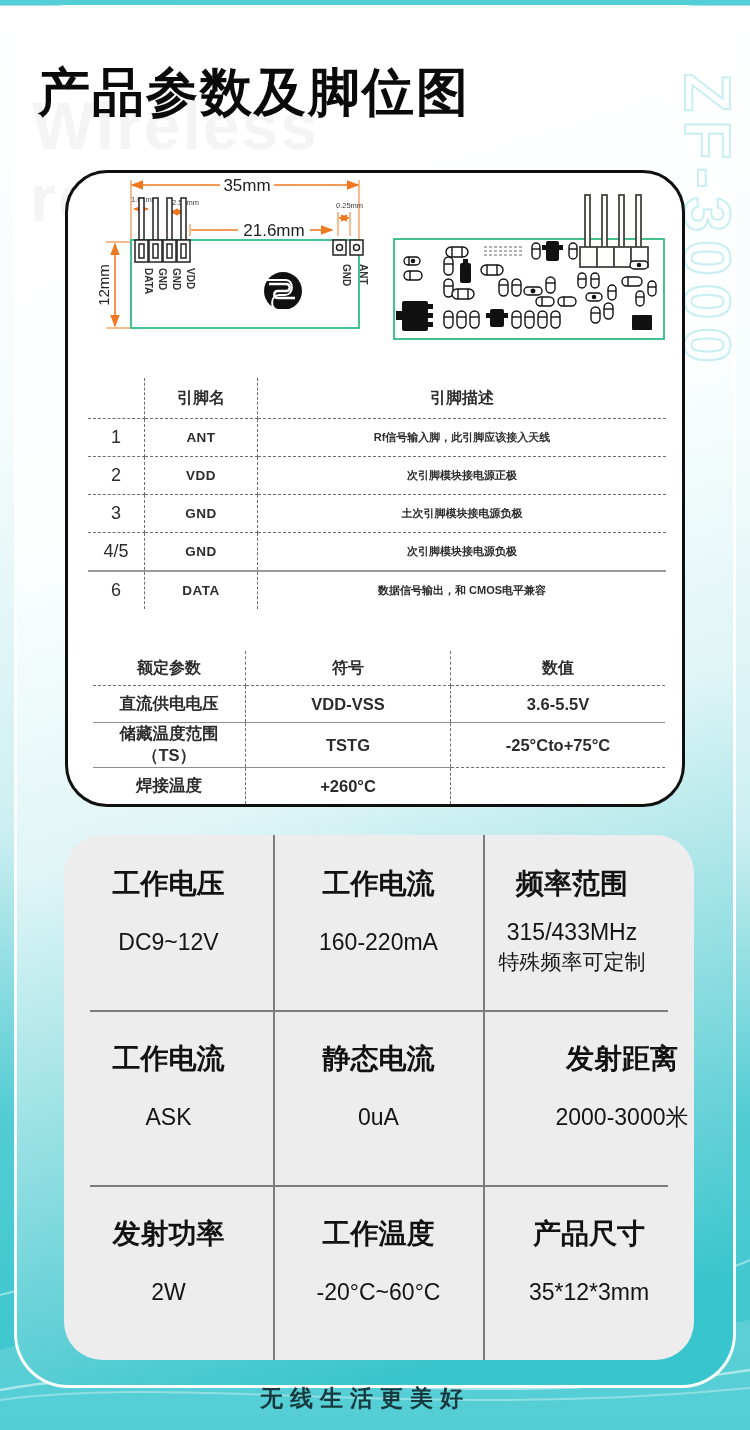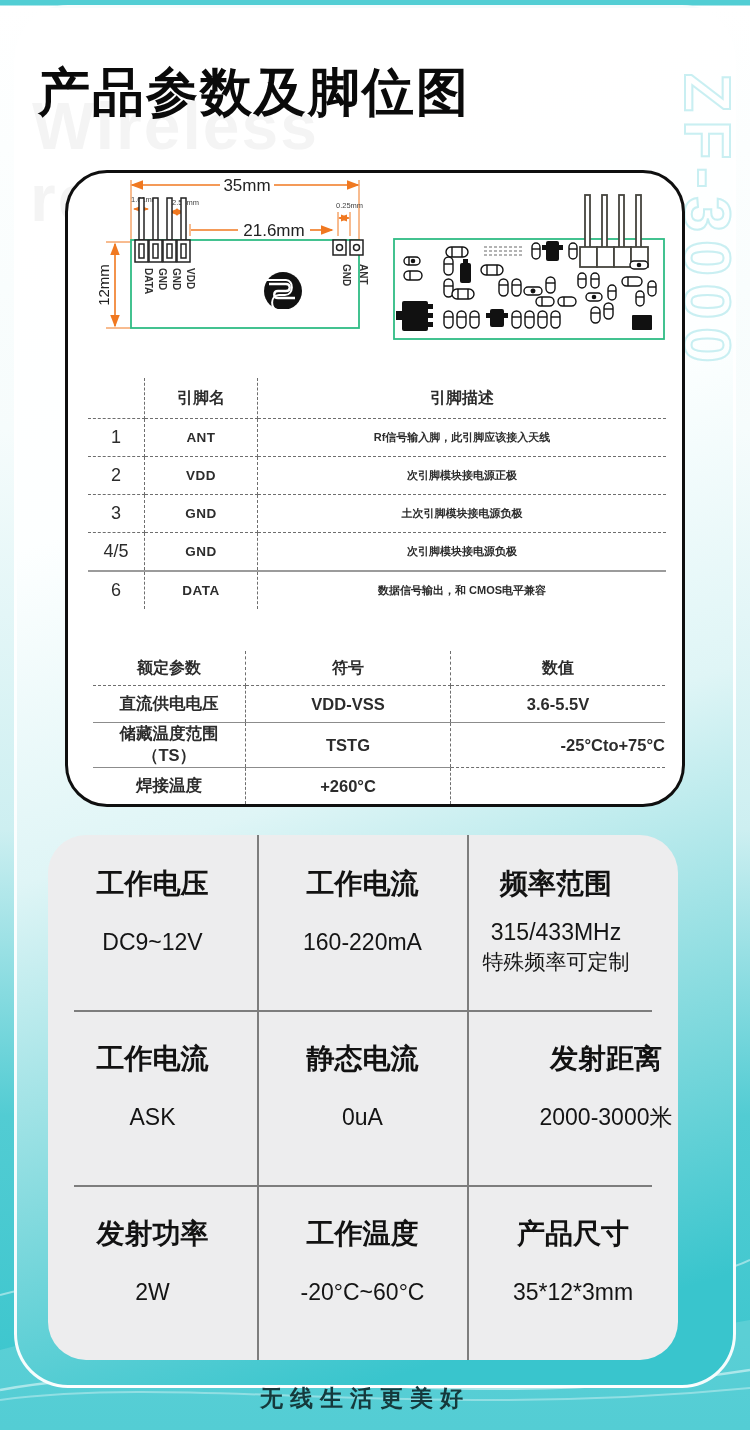--- a/index.html
+++ b/index.html
@@ -16,21 +16,21 @@
   .watermark{position:absolute;z-index:2;font-weight:800;color:rgba(60,60,60,.055);letter-spacing:2px;}
   .wm1{left:32px;top:88px;font-size:66px;}
   .wm2{left:30px;top:160px;font-size:66px;}
   .page-title{position:absolute;z-index:3;left:38px;top:58px;font-size:52px;font-weight:800;color:#0a0a0a;letter-spacing:2px;}
   .side-label{position:absolute;z-index:2;left:507px;top:185px;width:400px;height:74px;
     transform:rotate(90deg);font-size:64px;font-weight:700;letter-spacing:8px;text-align:center;
     color:transparent;-webkit-text-stroke:2px rgba(198,238,241,.95);}
 
   .card1{position:absolute;z-index:3;left:65px;top:170px;width:620px;height:637px;box-sizing:border-box;
     background:#ffffff;border:3px solid #0f0f0f;border-radius:42px;}
-  .card2{position:absolute;z-index:3;left:48px;top:835px;width:630px;height:525px;
+  .card2{position:absolute;z-index:3;left:64px;top:835px;width:630px;height:525px;
     background:#ededee;border-radius:38px;overflow:hidden;}
 
   .mod-svg{position:absolute;left:30px;top:5px;}
   .pcb-svg{position:absolute;left:318px;top:18px;}
 
   table{border-collapse:collapse;}
   td{padding:0;}
   
   .pin-table{position:absolute;left:20px;top:205px;width:578px;table-layout:fixed;color:#2c2c2c;}
   .pin-table td{text-align:center;vertical-align:middle;}
@@ -47,21 +47,21 @@
   
   .param-table{position:absolute;left:25px;top:478px;width:572px;table-layout:fixed;color:#2c2c2c;}
   .param-table td{text-align:center;vertical-align:middle;}
   .param-table .c1{width:152px;margin-top:18px;}
   .param-table .c2{width:204px;}
   .param-table td.vsep{border-right:1.6px dashed #6e6e6e;}
   .pm-head td{height:34px;font-size:16px;font-weight:700;border-bottom:1.6px dashed #6e6e6e;}
   .pm-row td{height:36px;font-size:16.5px;font-weight:600;}
   .pm-r1 td{border-bottom:1.8px solid #8c8c8c;}
   .pm-r2 td.sb{border-bottom:1.8px solid #8c8c8c;}
-  .pm-r2 td.db{border-bottom:1.6px dashed #6e6e6e;text-align:right;}
+  .pm-r2 td.db{border-bottom:1.6px dashed #6e6e6e;}
 
   
   .vline{position:absolute;top:0;bottom:0;width:1.5px;background:#7d7d7d;}
   .vl1{left:209px;} .vl2{left:419px;}
   .hline{position:absolute;left:26px;right:26px;height:1.5px;background:#7d7d7d;}
   .hl1{top:175px;} .hl2{top:350px;}
   .spec-cell{position:absolute;width:209px;height:175px;box-sizing:border-box;
     display:flex;flex-direction:column;align-items:center;padding-top:32px;}
   .spec-label{font-size:28px;font-weight:700;color:#121212;line-height:34px;}
   .spec-value{margin-top:26px;font-size:23px;color:#141414;line-height:30px;text-align:center;}

